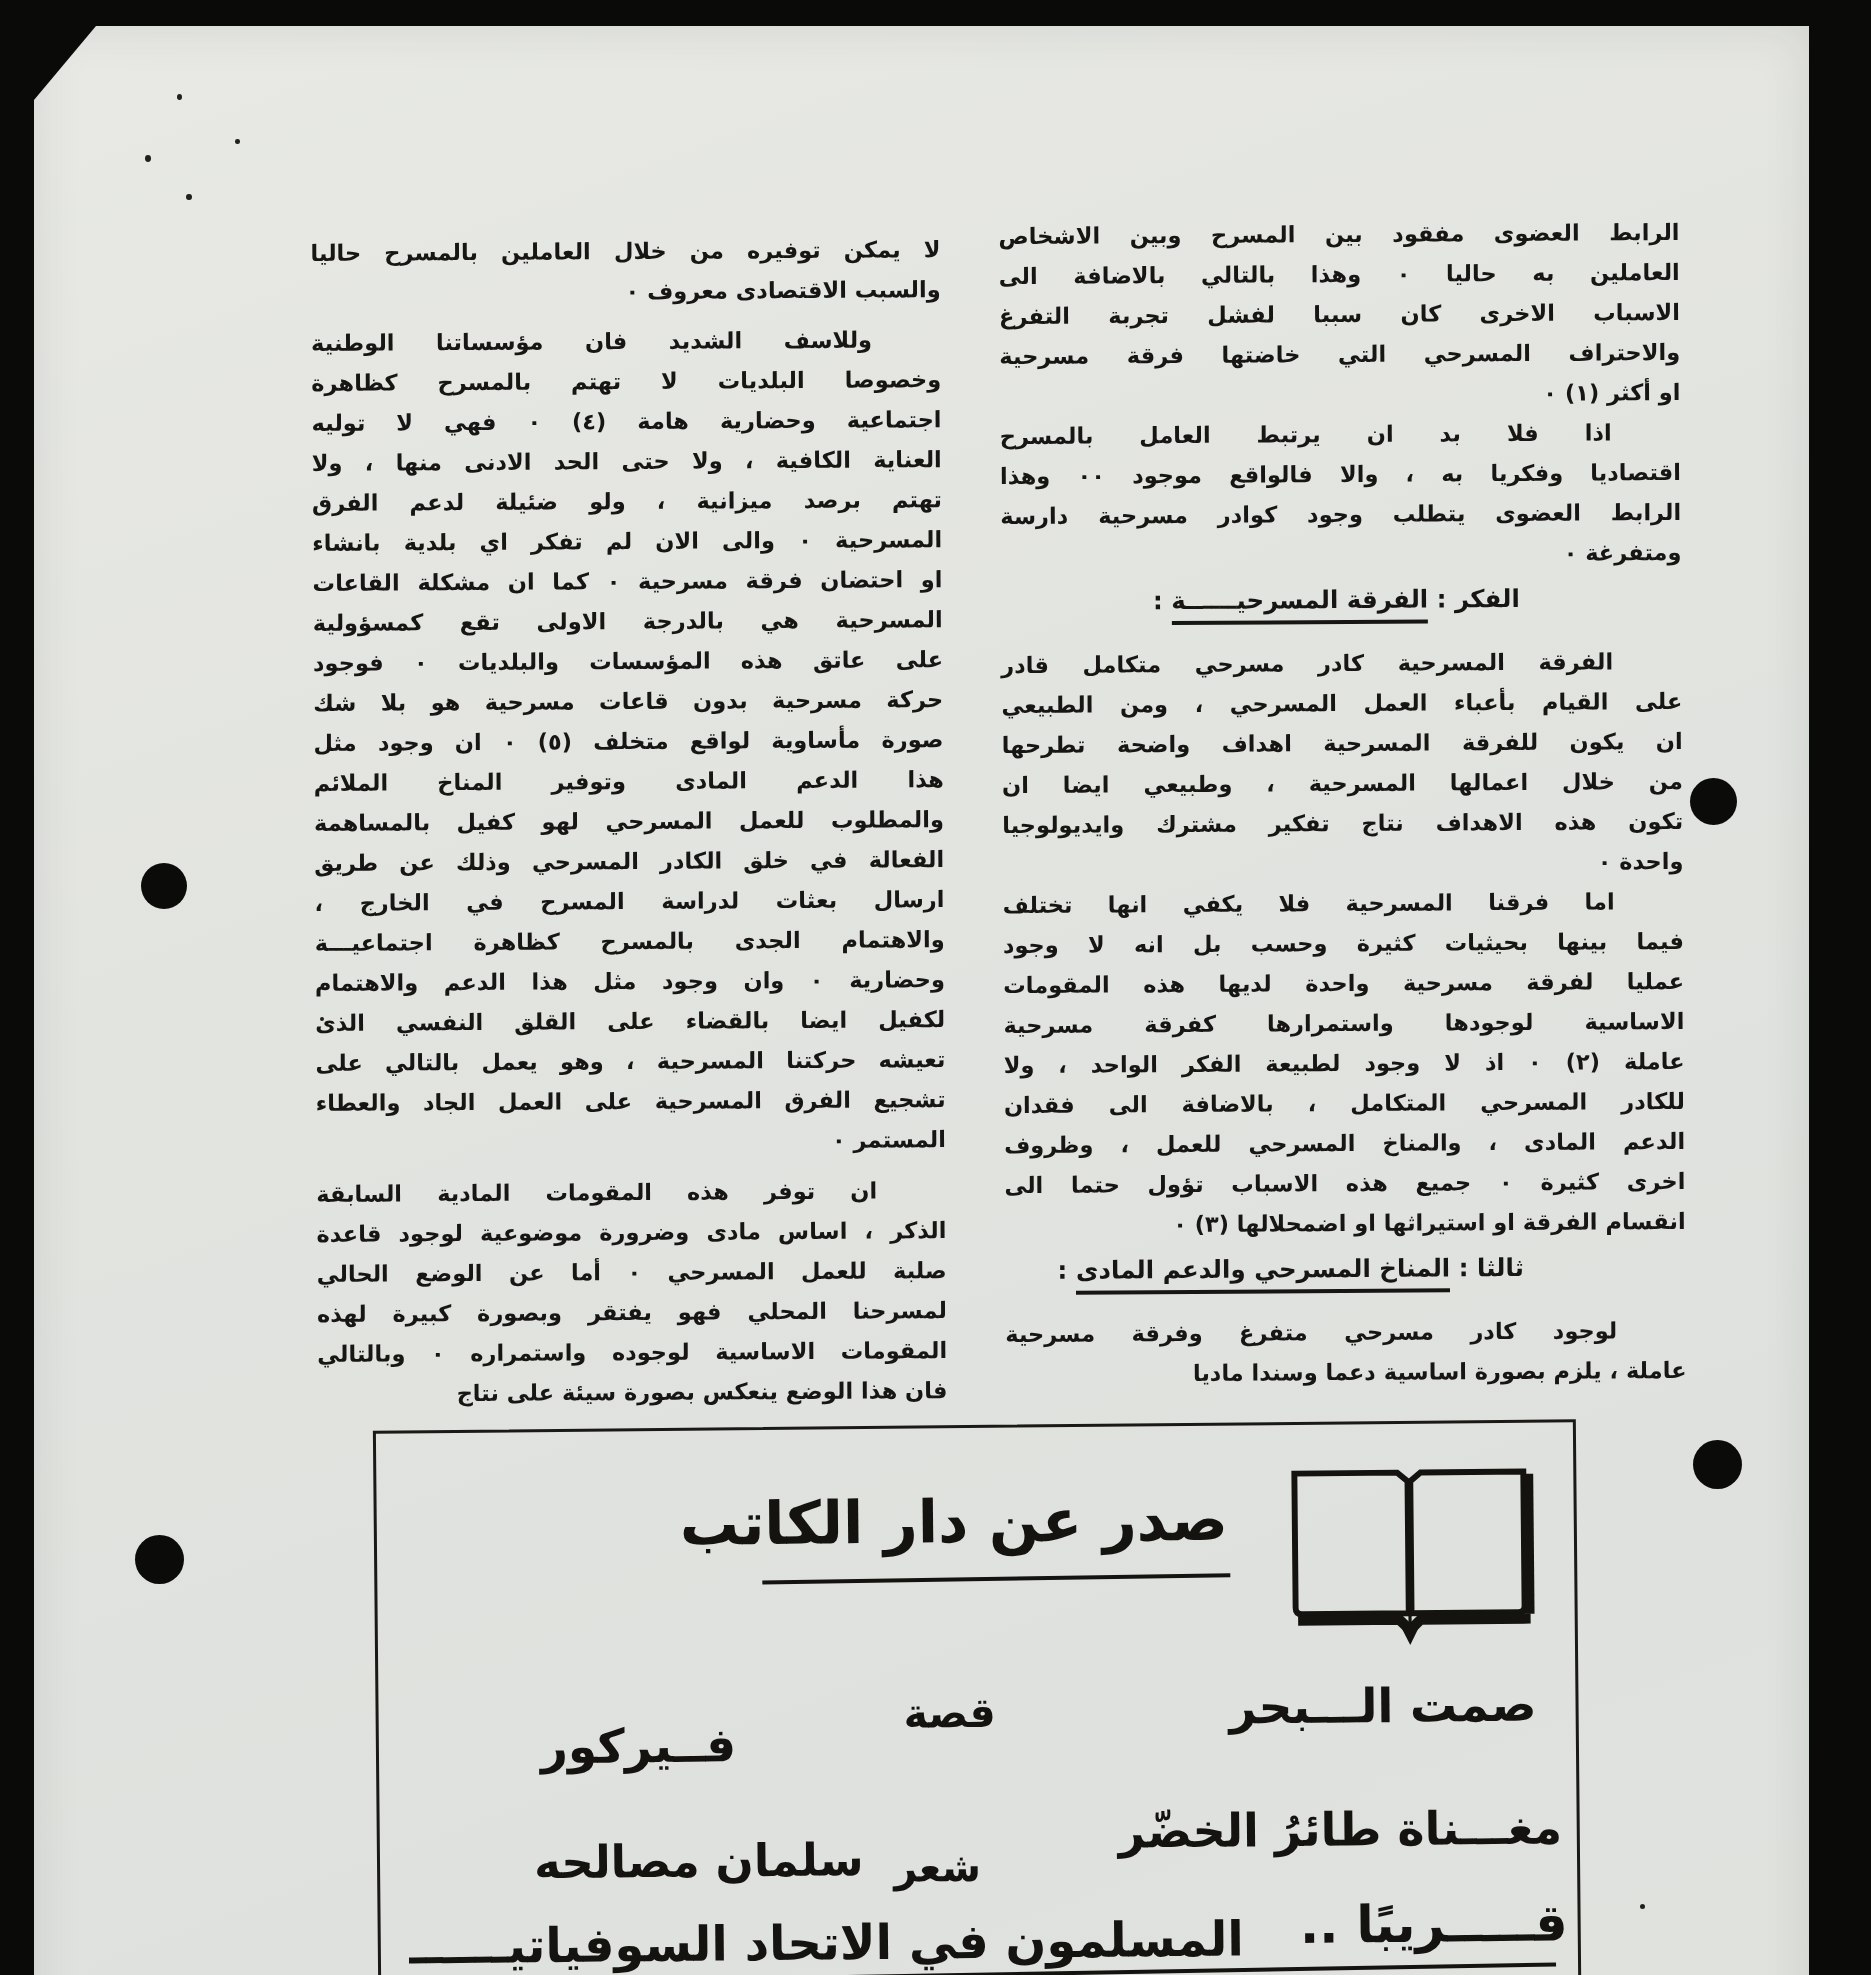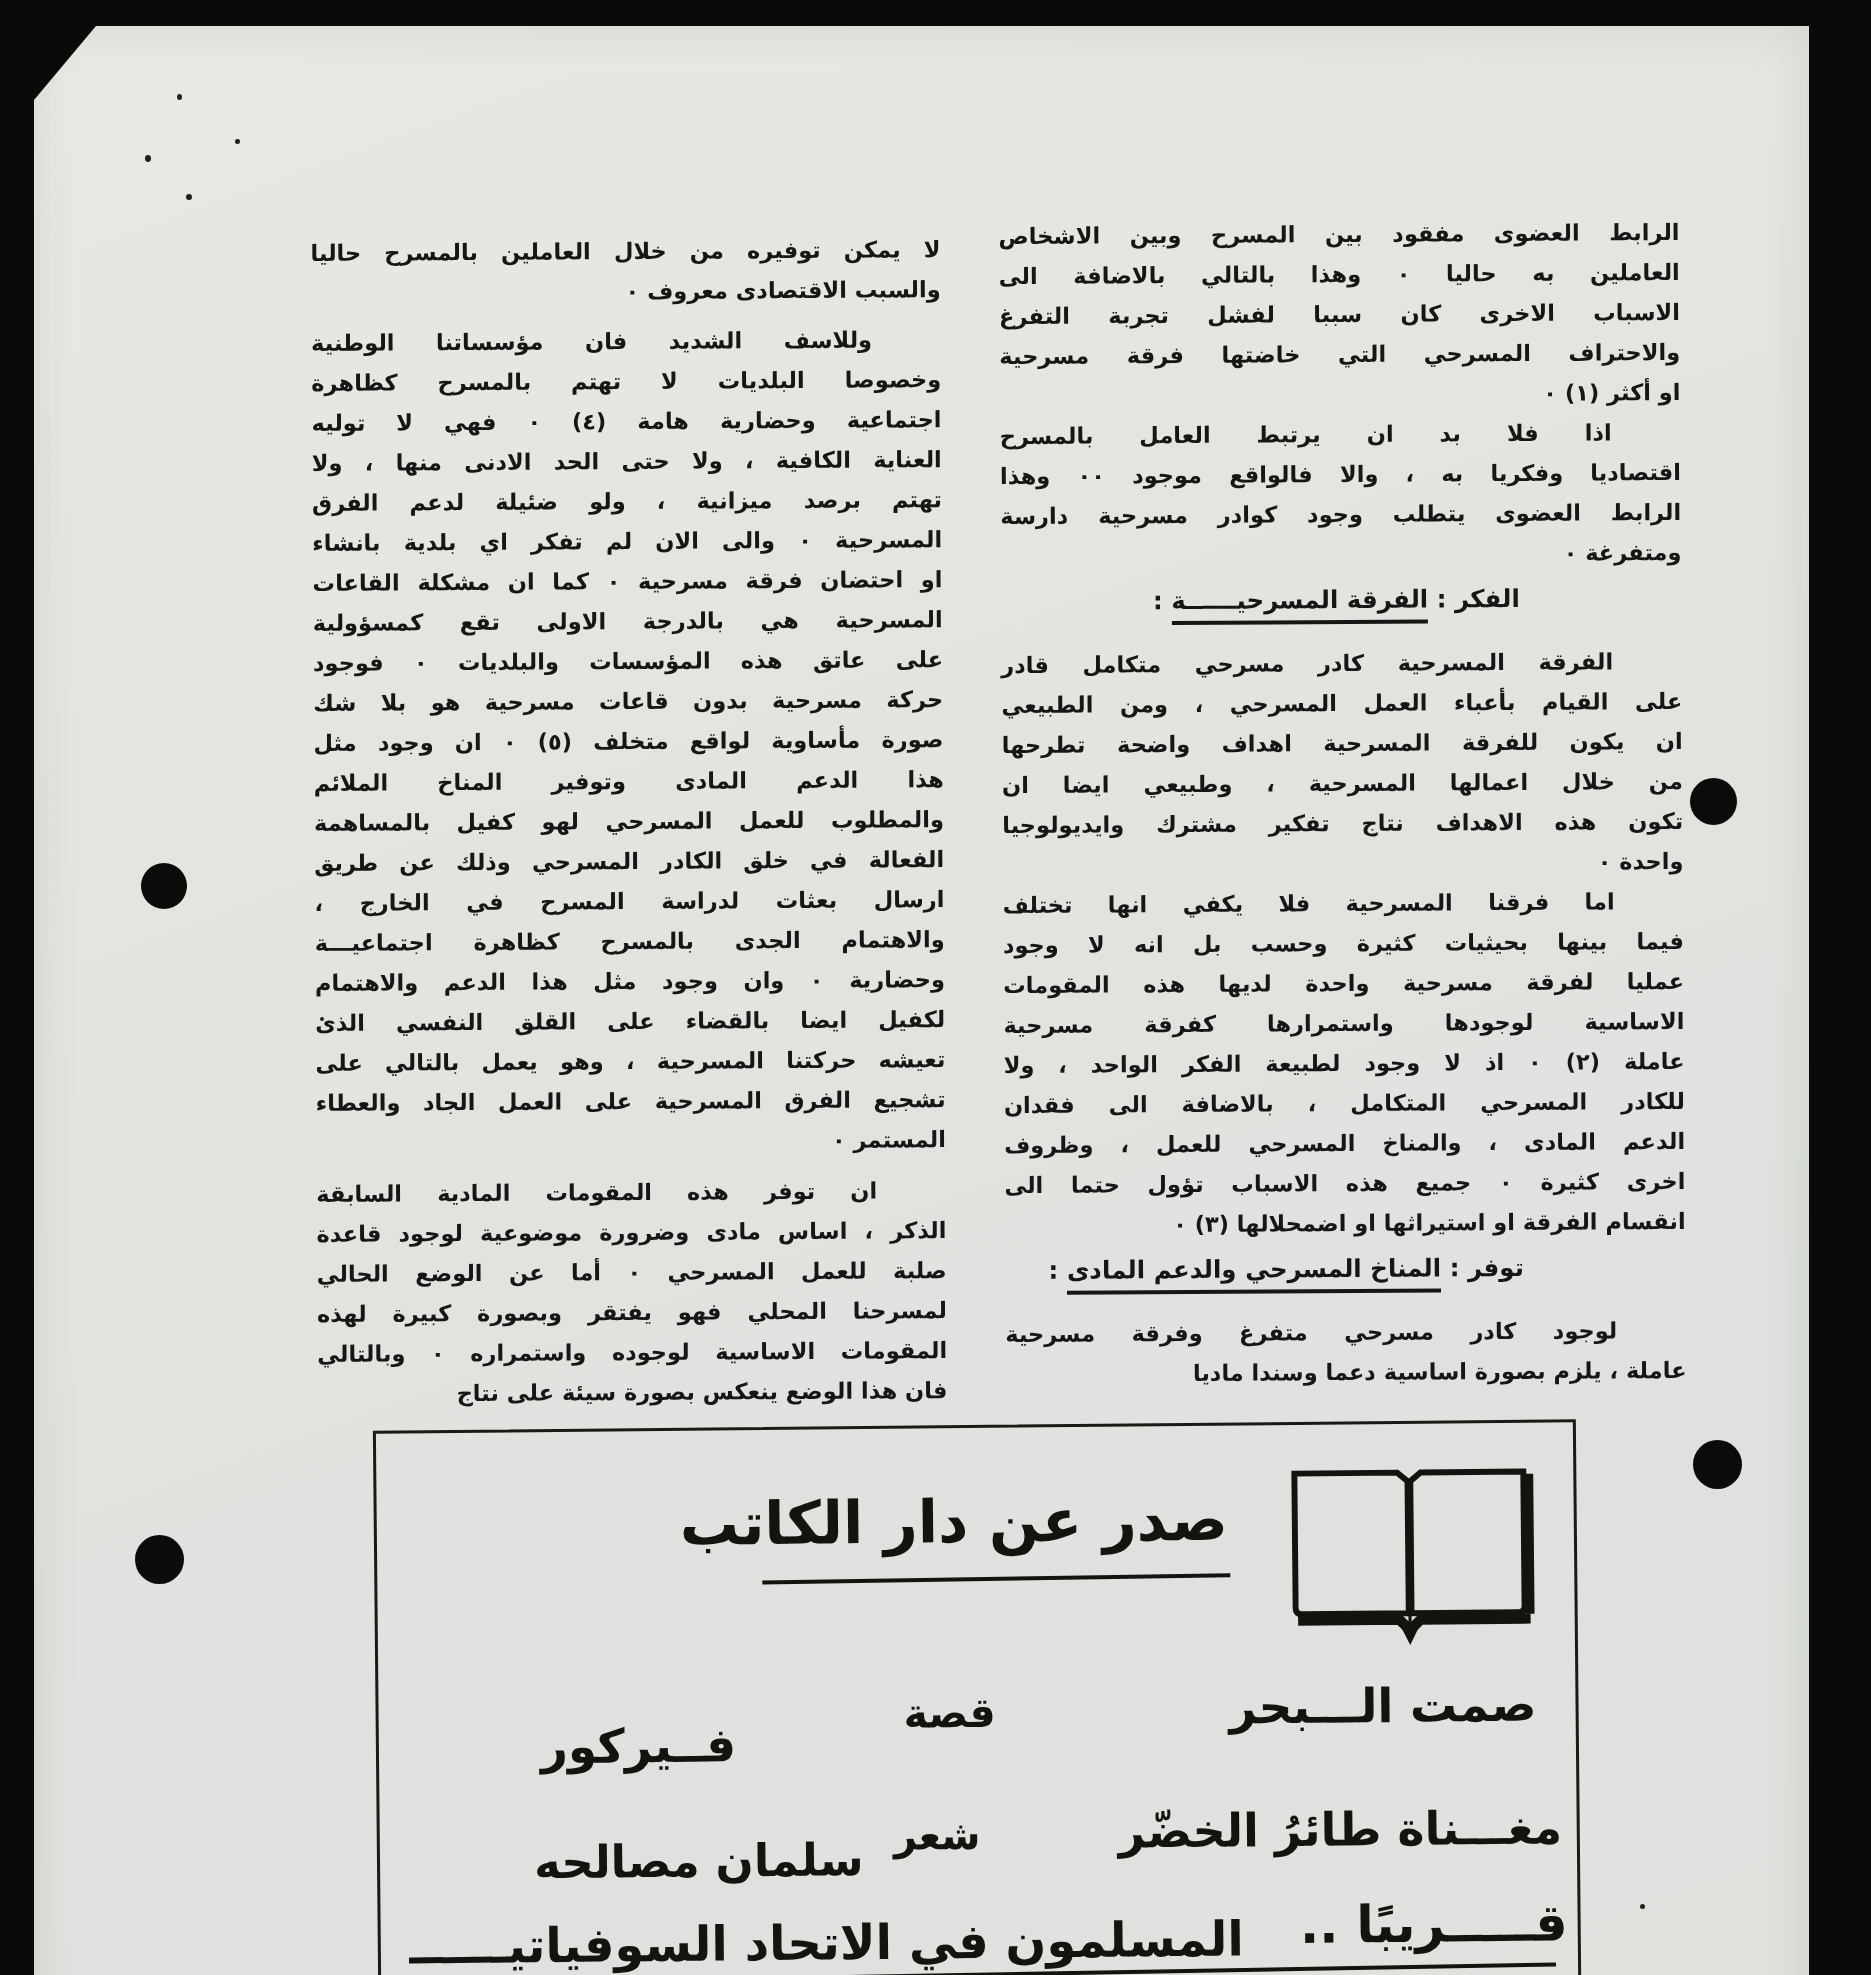--- a/index.html
+++ b/index.html
@@ -31,21 +31,21 @@
           border:3.6px solid #1b1916;transform:rotate(-0.55deg);}
   .ad-abs{position:absolute;direction:rtl;color:#15130f;font-weight:bold;}
   .ad-title{right:346px;top:59px;font-size:59px;letter-spacing:0.8px;}
   .ad-title-underline{position:absolute;left:385px;top:149px;width:468px;height:4px;
           background:#15130f;transform:rotate(-0.35deg);}
   .bk{position:absolute;left:903px;top:28.4px;width:259px;height:194px;}
   .row-title1{right:39px;top:254px;font-size:47px;}
   .row-genre1{left:525px;top:261px;font-size:41px;}
   .row-author1{left:162px;top:287px;font-size:47px;}
   .row-title2{right:14.6px;top:378px;font-size:46px;}
-  .row-genre2{left:514px;top:384px;font-size:40px;}
+  .row-genre2{left:514px;top:416px;font-size:40px;}
   .row-author2{left:154px;top:404px;font-size:45px;}
   .row-lead3{right:10px;top:471px;font-size:51px;}
   .row-main3{right:334px;top:485px;font-size:48px;}
   .ad-soon-underline{position:absolute;left:180px;top:544px;width:995px;height:4.3px;
           background:#15130f;transform:rotate(-0.45deg);}
 </style>
 </head>
 <body>
 
 <div class="stage">
@@ -90,21 +90,21 @@
           <div class="line indent">اما فرقنا المسرحية فلا يكفي انها تختلف</div>
           <div class="line">فيما بينها بحيثيات كثيرة وحسب بل انه لا وجود</div>
           <div class="line">عمليا لفرقة مسرحية واحدة لديها هذه المقومات</div>
           <div class="line">الاساسية لوجودها واستمرارها كفرقة مسرحية</div>
           <div class="line">عاملة (٢) ٠ اذ لا وجود لطبيعة الفكر الواحد ، ولا</div>
           <div class="line">للكادر المسرحي المتكامل ، بالاضافة الى فقدان</div>
           <div class="line">الدعم المادى ، والمناخ المسرحي للعمل ، وظروف</div>
           <div class="line">اخرى كثيرة ٠ جميع هذه الاسباب تؤول حتما الى</div>
           <div class="line last">انقسام الفرقة او استيراثها او اضمحلالها (٣) ٠</div>
         </div>
-        <div class="heading"><span>توفر : </span><span class="u">المناخ المسرحي والدعم المادى</span><span> :</span></div>
+        <div class="heading"><span>ثالثا : </span><span class="u">المناخ المسرحي والدعم المادى</span><span> :</span></div>
         <div class="para">
           <div class="line indent">لوجود كادر مسرحي متفرغ وفرقة مسرحية</div>
           <div class="line last">عاملة ، يلزم بصورة اساسية دعما وسندا ماديا</div>
         </div>
       </div>
 
     <div class="col col-left" dir="rtl">
         <div class="para">
           <div class="line">لا يمكن توفيره من خلال العاملين بالمسرح حاليا</div>
           <div class="line last">والسبب الاقتصادى معروف ٠</div>

